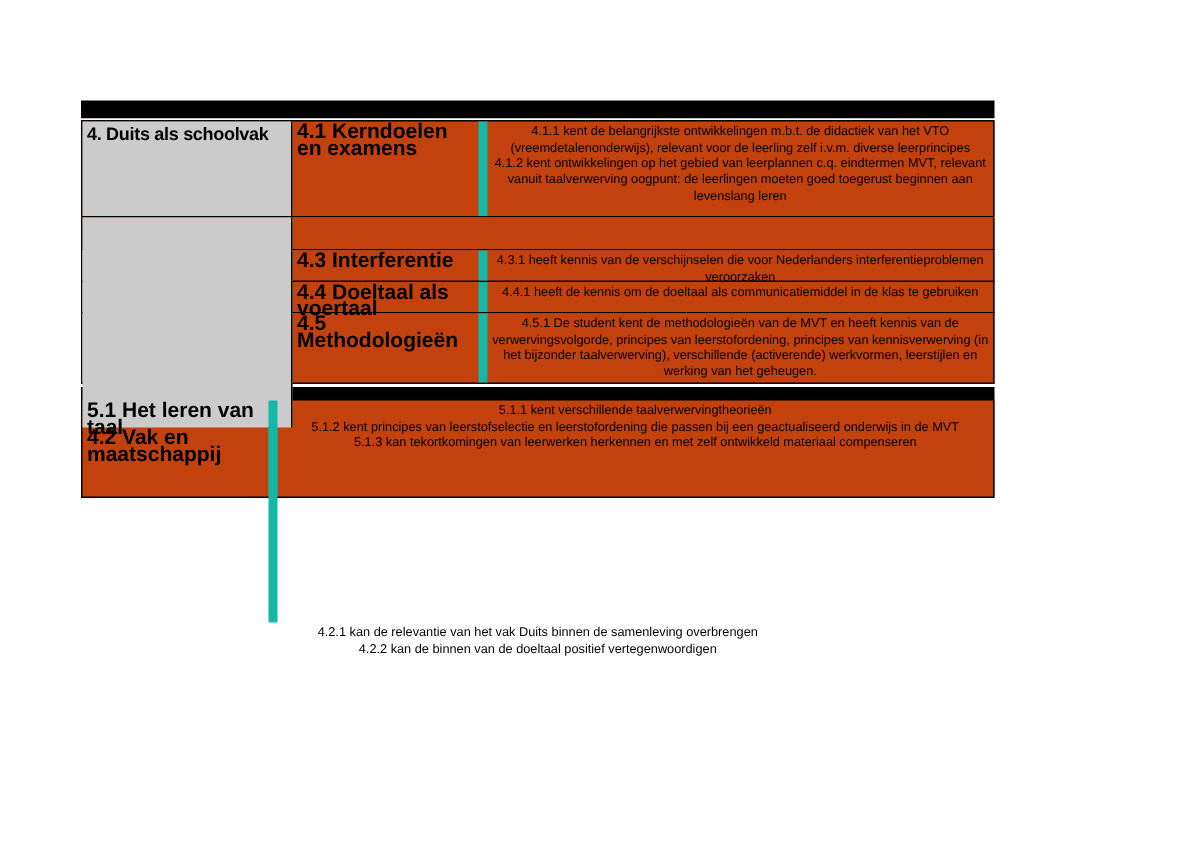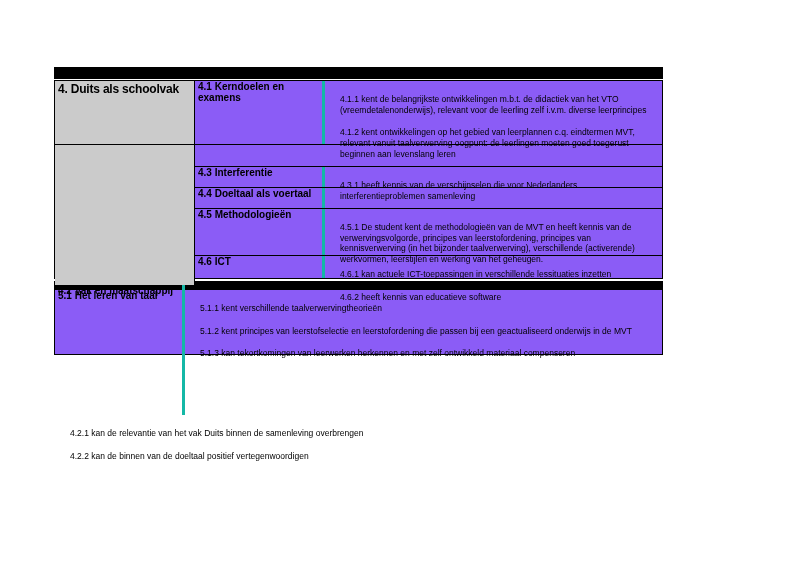--- a/index.html
+++ b/index.html
@@ -30,36 +30,36 @@
   .bar-top { height: 12px; }
   .bar-mid { height: 8px; }
   .bar-gap { height: 1px; background: #ffffff; }
   .bar-gap2 { height: 2px; background: #ffffff; }
   .row {
     display: flex;
     width: 100%;
     border-left: 1px solid #000;
     border-right: 1px solid #000;
     border-bottom: 1px solid #000;
-    background: #8b5cf6;
+    background: #c2410c;
   }
   .row-first { border-top: 1px solid #000; }
   .c1 {
     width: 140px;
     flex: 0 0 140px;
     background: #cbcbcb;
     border-right: 1px solid #000;
     padding: 1px 2px;
   }
   .c2 {
     width: 130px;
     flex: 0 0 130px;
-    border-right: 3px solid #14b8a6;
+    border-right: 6px solid #14b8a6;
     padding: 1px 2px 1px 3px;
-    font-size: 10px;
+    font-size: 14px;
     font-weight: bold;
     line-height: 10.5px;
   }
   .c3 {
     flex: 1 1 auto;
     padding: 1px 3px 1px 3px;
     font-size: 8.5px;
     line-height: 10.7px;
   }
   .section-title {
@@ -70,21 +70,21 @@
     padding-left: 1px;
     white-space: nowrap;
   }
   .r41 { height: 65px; }
   .r42 { height: 22px; flex-direction: column; }
   .r43 { height: 21px; }
   .r44 { height: 21px; }
   .r45 { height: 47px; }
   .r46 { height: 23px; }
   .r51 { height: 66px; }
-  .item { margin: 12px; }
+  .item { margin: 0; text-align: center; }
 </style>
 </head>
 <body>
 
 <div class="page">
   <div class="doc-table">
 
     <div class="divider-bar bar-top"></div>
     <div class="bar-gap"></div>
 
@@ -105,45 +105,40 @@
       <div class="c3">
         <div class="item">4.2.1 kan de relevantie van het vak Duits binnen de samenleving overbrengen</div>
         <div class="item">4.2.2 kan de binnen van de doeltaal positief vertegenwoordigen</div>
       </div>
     </div>
 
     <div class="row r43">
       <div class="c1"></div>
       <div class="c2">4.3 Interferentie</div>
       <div class="c3">
-        <div class="item">4.3.1 heeft kennis van de verschijnselen die voor Nederlanders interferentieproblemen samenleving</div>
+        <div class="item">4.3.1 heeft kennis van de verschijnselen die voor Nederlanders interferentieproblemen veroorzaken</div>
       </div>
     </div>
 
     <div class="row r44">
       <div class="c1"></div>
       <div class="c2">4.4 Doeltaal als voertaal</div>
+      <div class="c3">
+        <div class="item">4.4.1 heeft de kennis om de doeltaal als communicatiemiddel in de klas te gebruiken</div>
+      </div>
     </div>
 
     <div class="row r45">
       <div class="c1"></div>
       <div class="c2">4.5 Methodologieën</div>
       <div class="c3">
         <div class="item">4.5.1 De student kent de methodologieën van de MVT en heeft kennis van de verwervingsvolgorde, principes van leerstofordening, principes van kennisverwerving (in het bijzonder taalverwerving), verschillende (activerende) werkvormen, leerstijlen en werking van het geheugen.</div>
       </div>
     </div>
 
-    <div class="row r46">
-      <div class="c1"></div>
-      <div class="c2">4.6 ICT</div>
-      <div class="c3">
-        <div class="item">4.6.1 kan actuele ICT-toepassingen in verschillende lessituaties inzetten</div>
-        <div class="item">4.6.2 heeft kennis van educatieve software</div>
-      </div>
-    </div>
 
     <div class="bar-gap2"></div>
     <div class="divider-bar bar-mid"></div>
 
     <div class="row row-first r51">
       <div class="c2">5.1 Het leren van taal</div>
       <div class="c3">
         <div class="item">5.1.1 kent verschillende taalverwervingtheorieën</div>
         <div class="item">5.1.2 kent principes van leerstofselectie en leerstofordening die passen bij een geactualiseerd onderwijs in de MVT</div>
         <div class="item">5.1.3 kan tekortkomingen van leerwerken herkennen en met zelf ontwikkeld materiaal compenseren</div>

